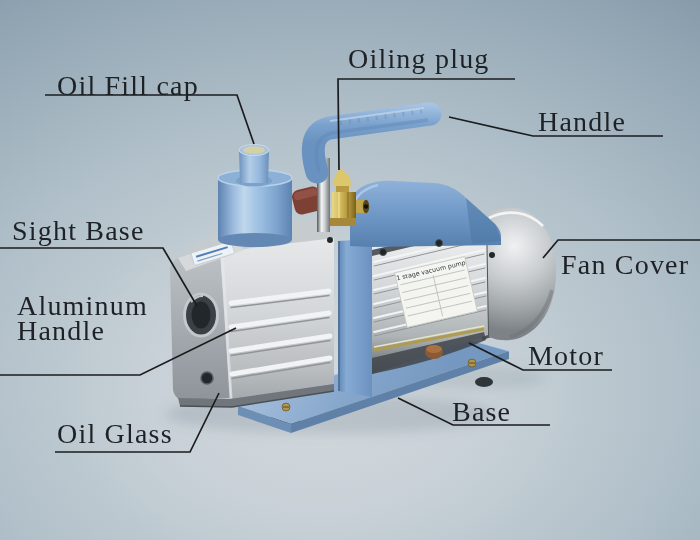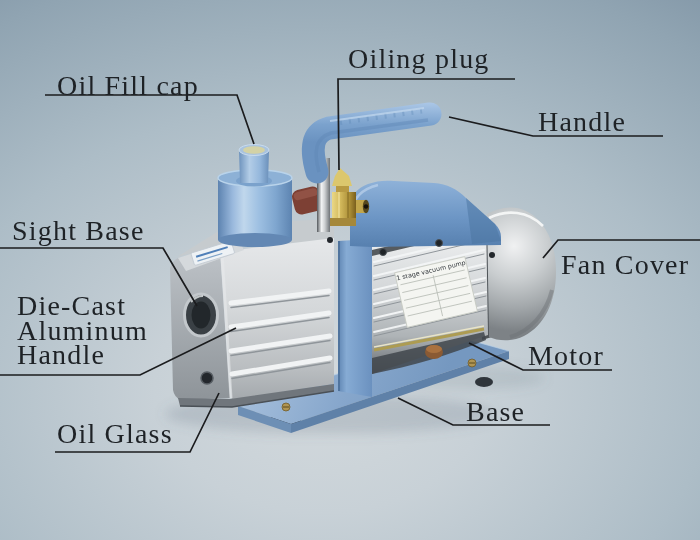--- a/index.html
+++ b/index.html
@@ -13,21 +13,21 @@
        letter-spacing:1.2px;white-space:nowrap;user-select:none;}
   .lbl-oil-fill-cap{left:57px;top:71px;}
   .lbl-oiling-plug{left:348px;top:44px;}
   .lbl-handle{left:538px;top:107px;text-align:right;}
   .lbl-fan-cover{left:561px;top:211px;margin-top:39px;}
   .lbl-sight-glass{left:12px;top:216px;}
   .lbl-die-cast{left:17px;top:294px;line-height:24.5px;}
   .lbl-die-cast span{display:block;}
   .lbl-oil-drain{left:57px;top:419px;}
   .lbl-motor{left:528px;top:341px;}
-  .lbl-base{left:466px;top:397px;font-family:Liberation Serif, serif;}
+  .lbl-base{left:452px;top:397px;font-family:Liberation Serif, serif;}
 </style>
 </head>
 <body>
 
 <div class="stage">
 
 <svg class="scene" width="700" height="540" viewBox="0 0 700 540">
   <defs>
     <filter id="soft" x="-50%" y="-50%" width="200%" height="200%">
       <feGaussianBlur stdDeviation="6"></feGaussianBlur>
@@ -275,21 +275,20 @@
     <polyline points="550,425 453,425 398,398"></polyline>
   </g>
 </svg>
 
 <div class="lbl lbl-oil-fill-cap">Oil Fill cap</div>
 <div class="lbl lbl-oiling-plug">Oiling plug</div>
 <div class="lbl lbl-handle">Handle</div>
 <div class="lbl lbl-fan-cover">Fan Cover</div>
 <div class="lbl lbl-sight-glass">Sight Base</div>
 <div class="lbl lbl-die-cast">
-  <span>Die-Cast</span>
   <span>Aluminum</span>
   <span>Handle</span>
 </div>
 <div class="lbl lbl-oil-drain">Oil Glass</div>
 <div class="lbl lbl-motor">Motor</div>
 <div class="lbl lbl-base">Base</div>
 
 </div>
 
 </body></html>

